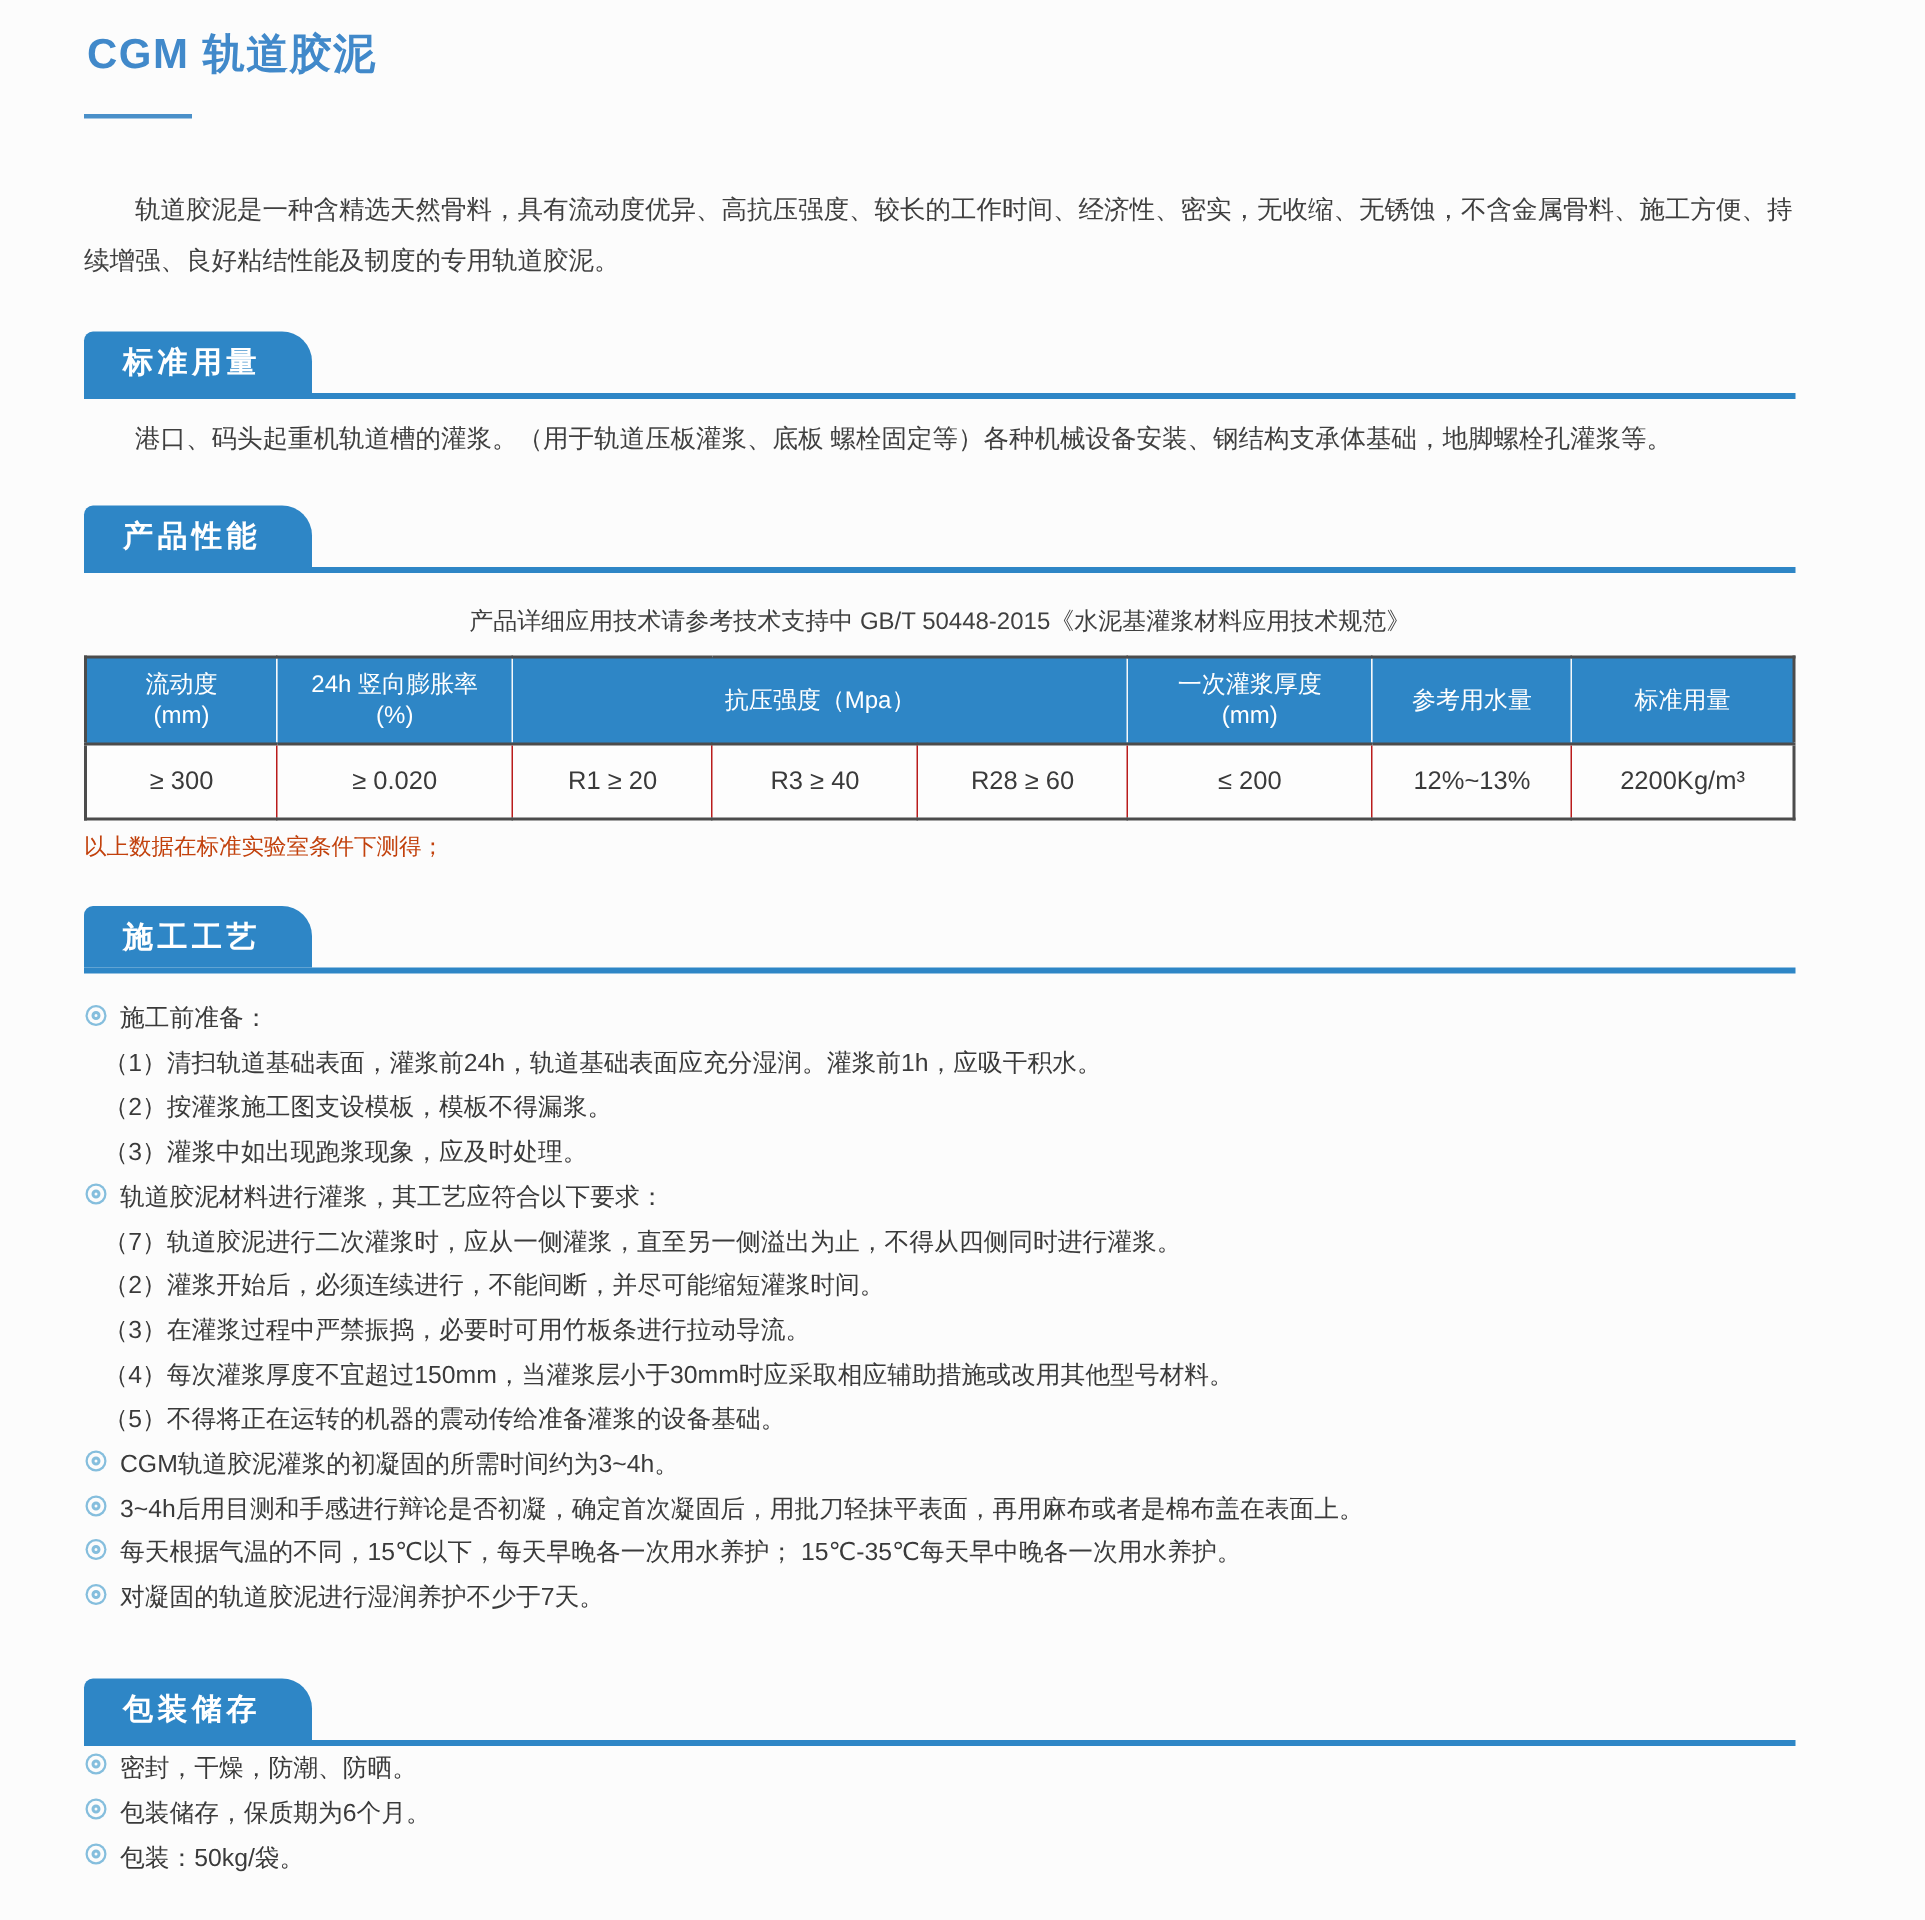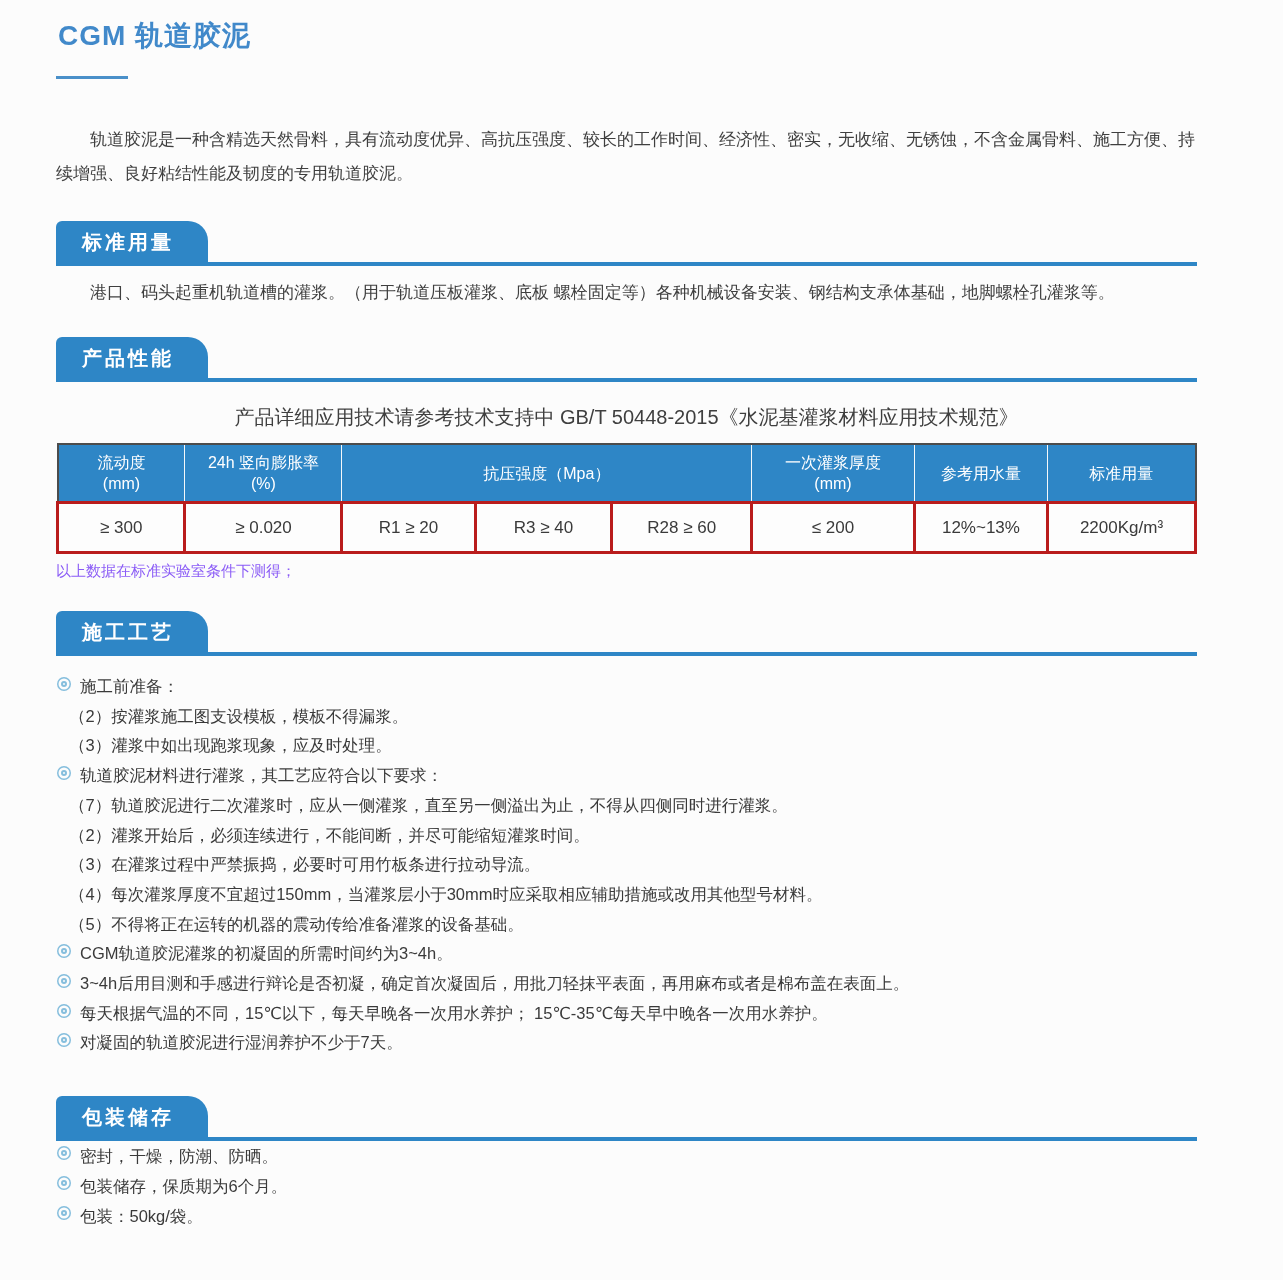--- a/index.html
+++ b/index.html
@@ -35,37 +35,37 @@
     font-size: 20px; font-weight: bold; letter-spacing: 3px;
     line-height: 27px; padding: 8px 34px 6px 26px;
     border-radius: 6px 20px 0 0;
   }
   .mt-app  { margin-top: 30px; }
   .mt-perf { margin-top: 30px; }
   .mt-con  { margin-top: 30px; }
   .mt-pack { margin-top: 38px; }
 
   
-  .perf-note { margin-top: 22px; text-align: center; font-size: 20px; color: #3f3f3f; }
+  .perf-note { margin-top: 22px; text-align: center; font-size: 16px; color: #3f3f3f; }
   table.perf {
     margin-top: 12px; width: 100%;
     border-collapse: collapse; border: 2px solid #4c4c4c;
     table-layout: fixed;
   }
   table.perf th {
     background: #2e86c6; color: #fff; font-weight: normal;
     font-size: 16px; line-height: 21px; padding: 7px 4px;
     text-align: center; white-space: pre-line;
     border: 1px solid #f5f8fa; border-bottom: 2px solid #4c4c4c;
   }
   table.perf td {
-    background: #fdfdfd; border: 3px solid #b91c1c;
+    background: #fdfdfd; border: 1px solid #b91c1c;
     height: 50px; text-align: center; font-size: 17px; color: #3a3a3a;
   }
-  .footnote { margin-top: 8px; font-size: 15px; color: #8b5cf6; }
+  .footnote { margin-top: 8px; font-size: 15px; color: #c2410c; }
 
   
   .list { margin-top: 16px; }
   .pack-list { margin-top: 0; }
   .li { display: flex; align-items: flex-start; line-height: 29.7px; font-size: 16.5px; color: #3a3a3a; }
   .pack-list .li { line-height: 30px; }
   .li.numbered { padding-left: 13px; }
   .bullet-icon {
     flex: none; width: 6px; height: 6px; border-radius: 50%;
     border: 2px solid #85bedd; background: #fcfcfc;
@@ -134,20 +134,23 @@
 
   <div class="section-header mt-con">
     <span class="section-tab">施工工艺</span>
   </div>
   <div class="list">
     <div class="li bullet">
         <span class="bullet-icon"></span>
         <span>施工前准备：</span>
       </div>
     <div class="li numbered">
+        <span>（1）清扫轨道基础表面，灌浆前24h，轨道基础表面应充分湿润。灌浆前1h，应吸干积水。</span>
+      </div>
+    <div class="li numbered">
         <span>（2）按灌浆施工图支设模板，模板不得漏浆。</span>
       </div>
     <div class="li numbered">
         <span>（3）灌浆中如出现跑浆现象，应及时处理。</span>
       </div>
     <div class="li bullet">
         <span class="bullet-icon"></span>
         <span>轨道胶泥材料进行灌浆，其工艺应符合以下要求：</span>
       </div>
     <div class="li numbered">

